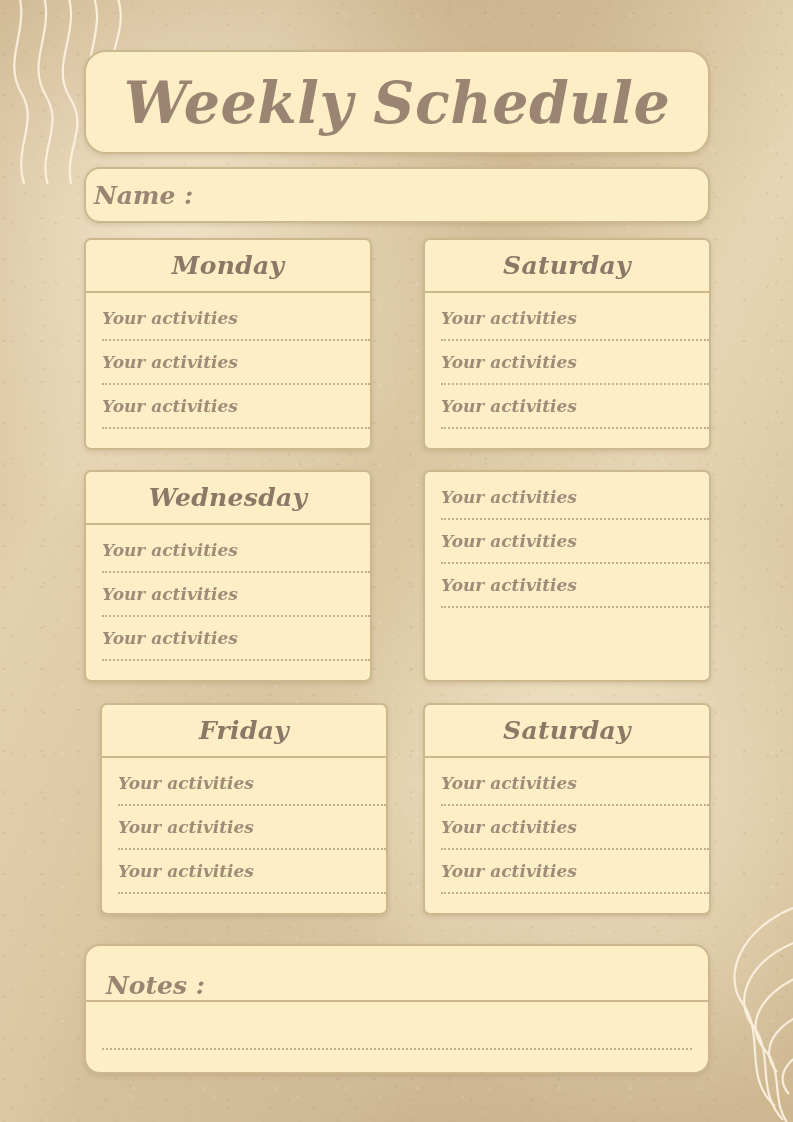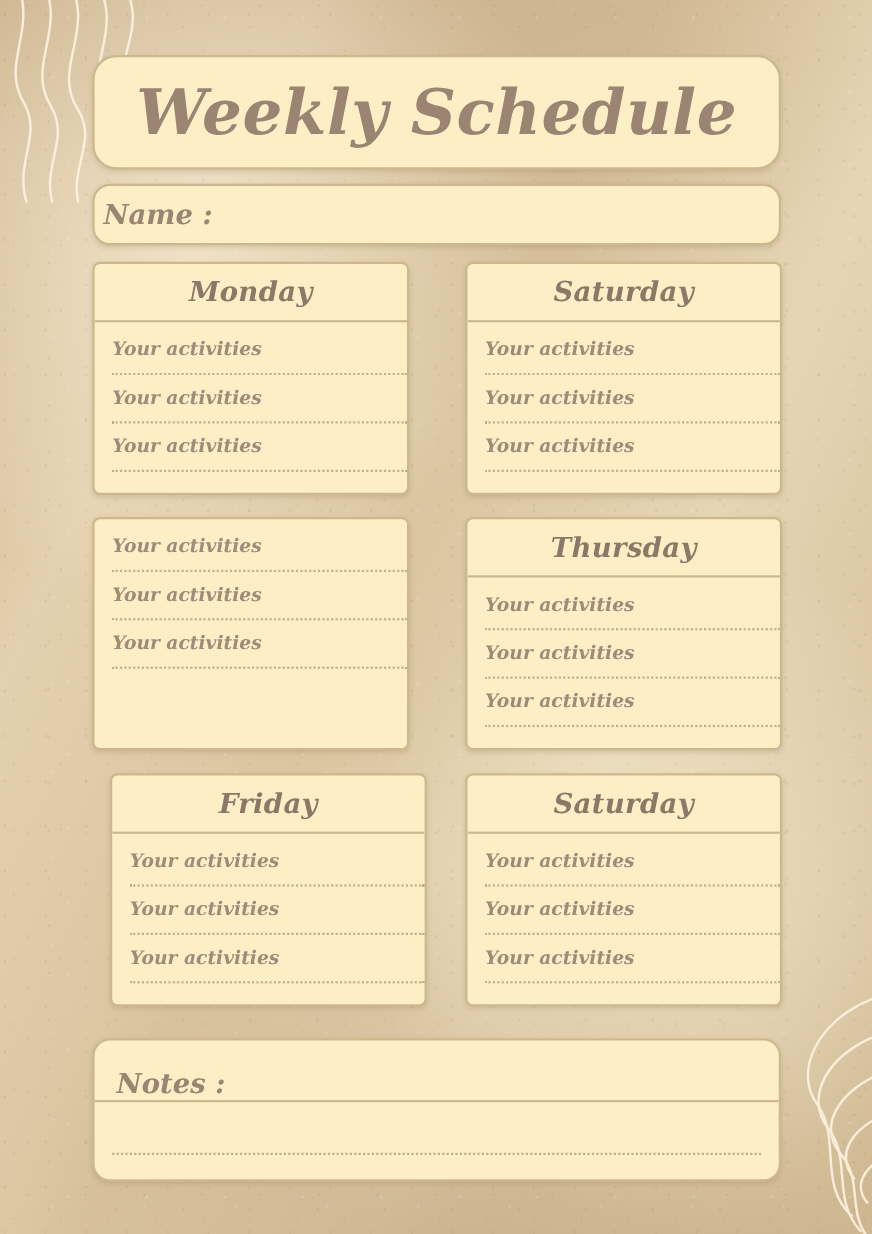--- a/index.html
+++ b/index.html
@@ -255,40 +255,40 @@
         <div class="act-line"></div>
       </div>
       <div class="act-row">
         <div class="act-text">Your activities</div>
         <div class="act-line"></div>
       </div>
     </div>
   </div>
 
   <div class="card day-card" style="left:84px; top:470px;">
+    <div class="day-head">
+      <div class="day-name">Wednesday</div>
+    </div>
     <div class="day-body">
       <div class="act-row">
         <div class="act-text">Your activities</div>
         <div class="act-line"></div>
       </div>
       <div class="act-row">
         <div class="act-text">Your activities</div>
         <div class="act-line"></div>
       </div>
       <div class="act-row">
         <div class="act-text">Your activities</div>
         <div class="act-line"></div>
       </div>
     </div>
   </div>
 
   <div class="card day-card" style="left:423px; top:470px;">
-    <div class="day-head">
-      <div class="day-name">Thursday</div>
-    </div>
     <div class="day-body">
       <div class="act-row">
         <div class="act-text">Your activities</div>
         <div class="act-line"></div>
       </div>
       <div class="act-row">
         <div class="act-text">Your activities</div>
         <div class="act-line"></div>
       </div>
       <div class="act-row">

